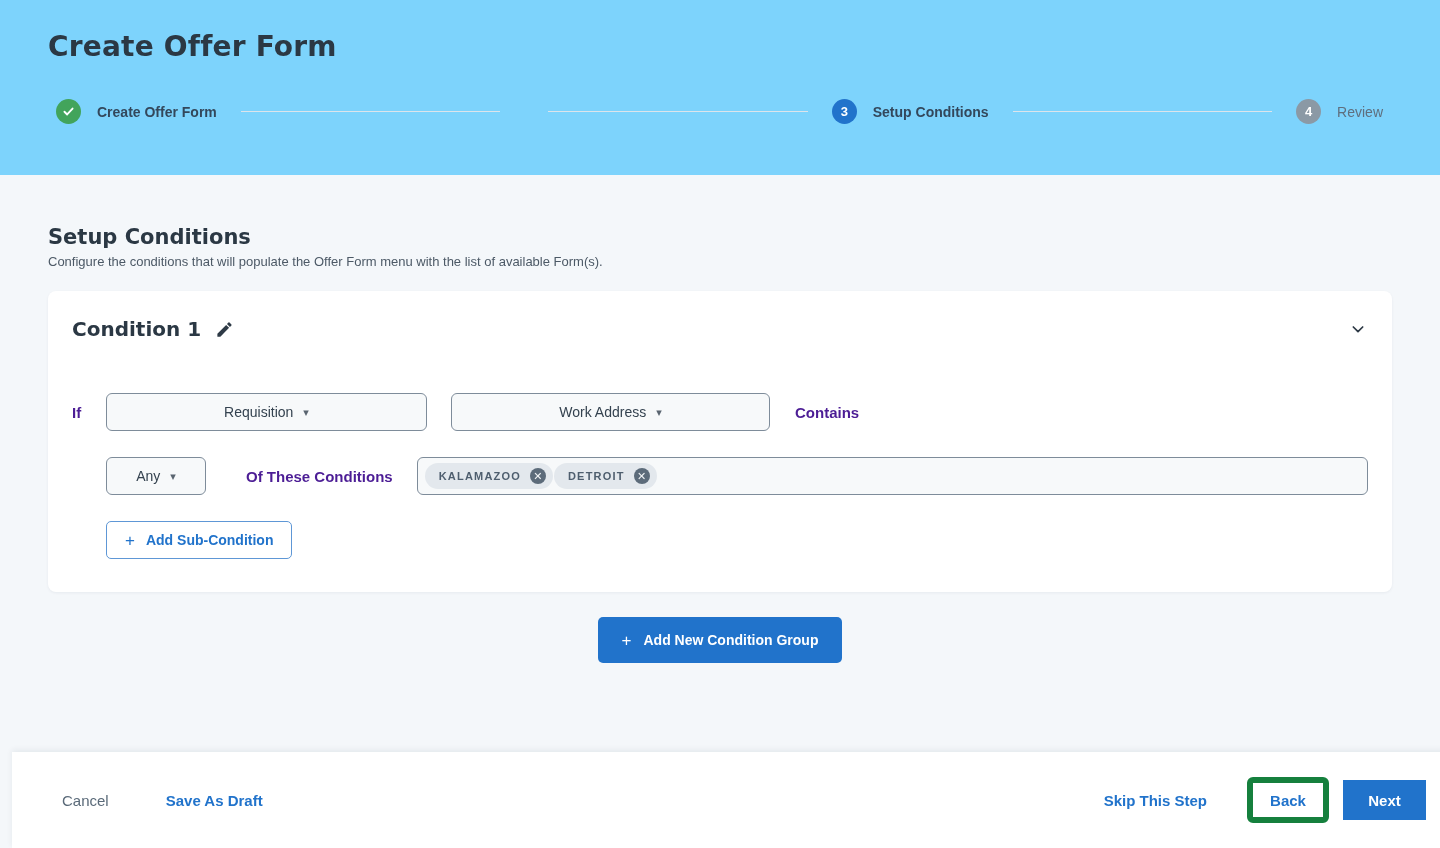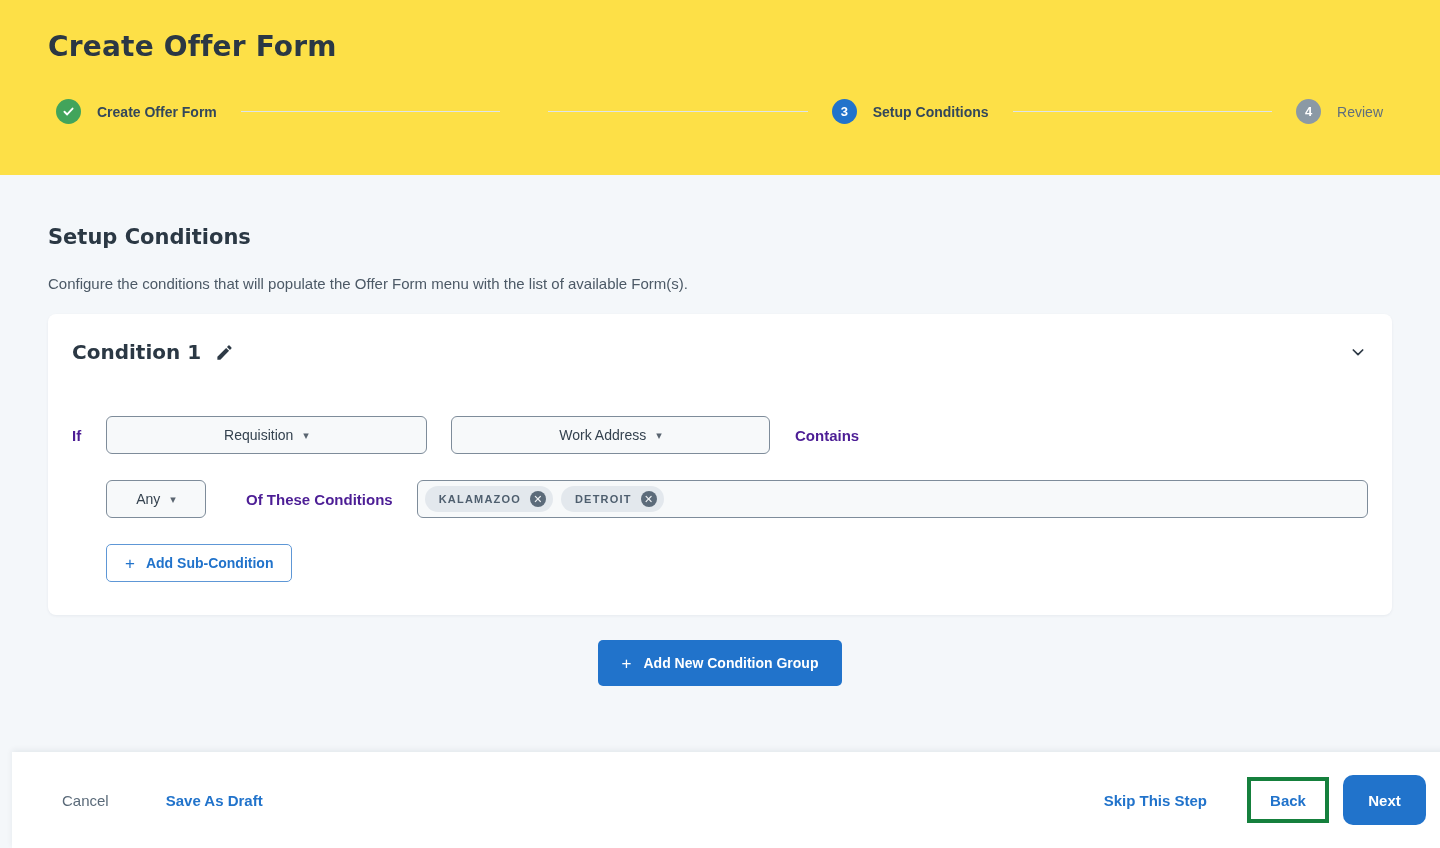--- a/index.html
+++ b/index.html
@@ -7,21 +7,21 @@
   body {
     font-family: "Liberation Sans", sans-serif;
     background: #f4f7fa;
     color: #33475b;
     position: relative;
     overflow: hidden;
   }
 
   
   .top-header {
-    background: #fde047;
+    background: #7dd3fc;
     height: 175px;
     padding-top: 30px;
   }
   .page-title {
     font-family: "DejaVu Sans", sans-serif;
     font-size: 28px;
     font-weight: 700;
     color: #2b3844;
     padding-left: 48px;
     letter-spacing: 0.2px;
@@ -62,22 +62,22 @@
 
   
   .main { padding: 50px 48px 0 48px; }
   .section-heading {
     font-family: "DejaVu Sans", sans-serif;
     font-size: 21px;
     font-weight: 700;
     color: #2b3844;
   }
   .section-desc {
-    margin-top: 26px;
-    font-size: 15px;
+    margin-top: 5px;
+    font-size: 13px;
     color: #4c5966;
   }
 
   
   .condition-card {
     margin-top: 22px;
     background: #ffffff;
     border-radius: 8px;
     box-shadow: 0 1px 3px rgba(20,40,60,0.06);
     padding: 26px 24px 33px 24px;
@@ -131,21 +131,21 @@
   .match-label { margin-left: 40px; }
   .tag-input {
     flex: 1 1 auto;
     margin-left: 24px;
     height: 38px;
     background: #f7f9fa;
     border: 1px solid #7e8c9a;
     border-radius: 6px;
     display: flex;
     align-items: center;
-    gap: 8px;
+    gap: 1px;
     padding: 0 9px 0 7px;
     cursor: text;
   }
   .tag {
     display: flex;
     align-items: center;
     gap: 9px;
     background: #e3e8ed;
     border-radius: 13px;
     padding: 5px 7px 5px 14px;
@@ -221,34 +221,34 @@
     font-family: "Liberation Sans", sans-serif;
     font-size: 15px;
   }
   .cancel-btn { color: #5a6a79; font-weight: 400; }
   .save-draft-btn { color: #2173cb; font-weight: 600; margin-left: 57px; }
   .footer-spacer { flex: 1 1 auto; }
   .skip-btn { color: #2173cb; font-weight: 600; margin-right: 40px; }
   .back-btn {
     width: 82px; height: 46px;
     background: #ffffff;
-    border: 4px solid #15803d;
-    border-radius: 0;
+    border: 6px solid #15803d;
+    border-radius: 6px;
     color: #2173cb;
     font-size: 15px;
     font-weight: 600;
     font-family: "Liberation Sans", sans-serif;
     cursor: pointer;
   }
   .next-btn {
-    width: 83px; height: 50px;
+    width: 83px; height: 40px;
     margin-left: 14px;
     background: #2173cb;
     border: none;
-    border-radius: 10px;
+    border-radius: 0;
     color: #ffffff;
     font-size: 15px;
     font-weight: 600;
     font-family: "Liberation Sans", sans-serif;
     cursor: pointer;
   }
 </style>
 </head>
 <body>
 

